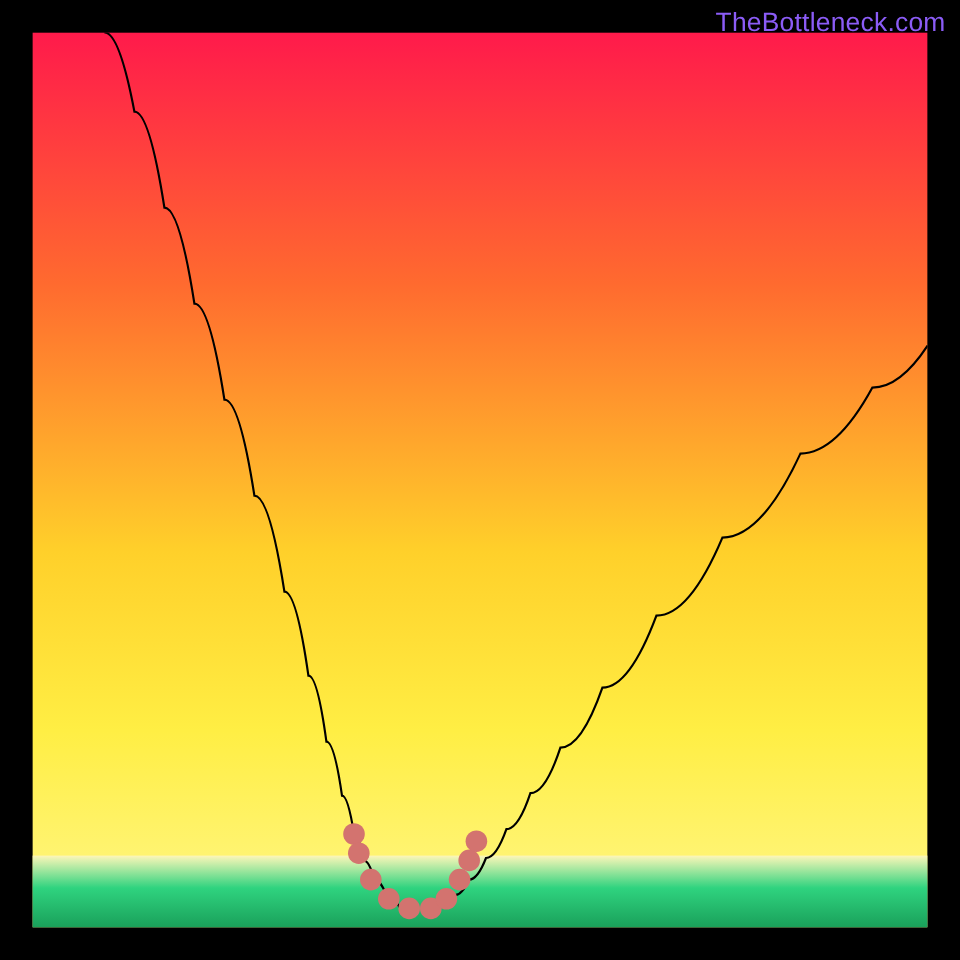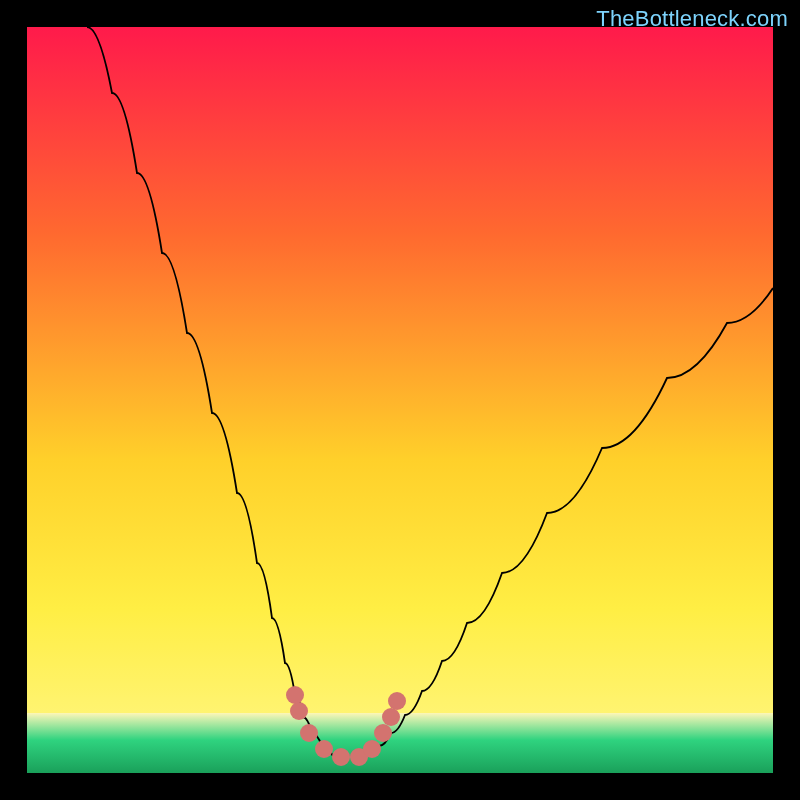--- a/index.html
+++ b/index.html
@@ -30,21 +30,21 @@
     position: absolute;
     left: 0;
     top: 0;
     width: 100%;
     height: 100%;
   }
   .watermark {
     position: absolute;
     top: 6px;
     right: 12px;
-    color: #7dd3fc;
+    color: #8b5cf6;
     font-size: 22px;
     font-weight: 500;
     letter-spacing: 0.2px;
   }
   .curve-svg {
     position: absolute;
     left: 0;
     top: 0;
     width: 100%;
     height: 100%;

